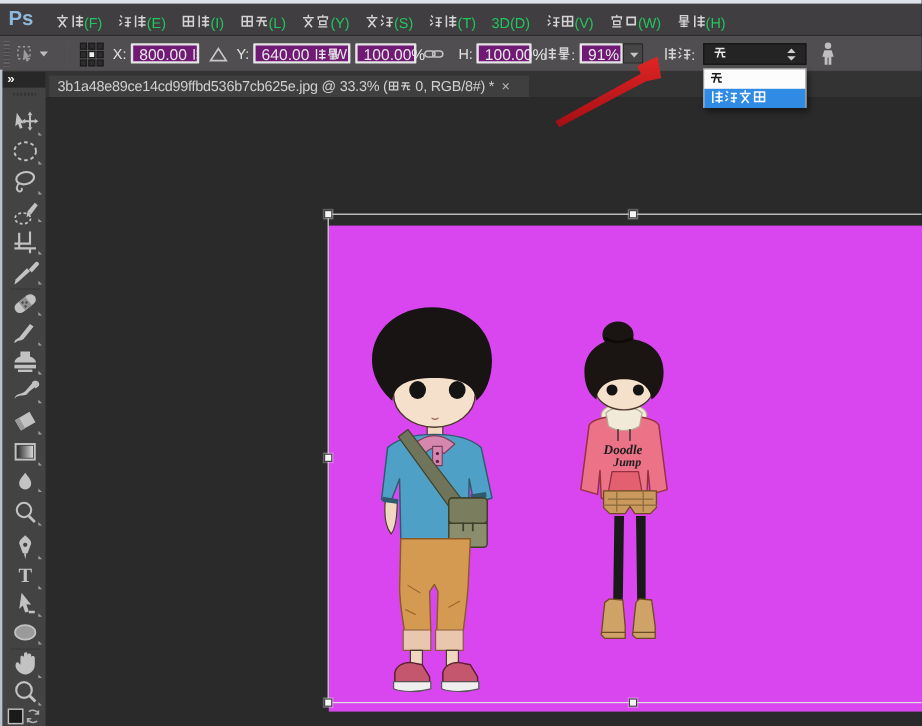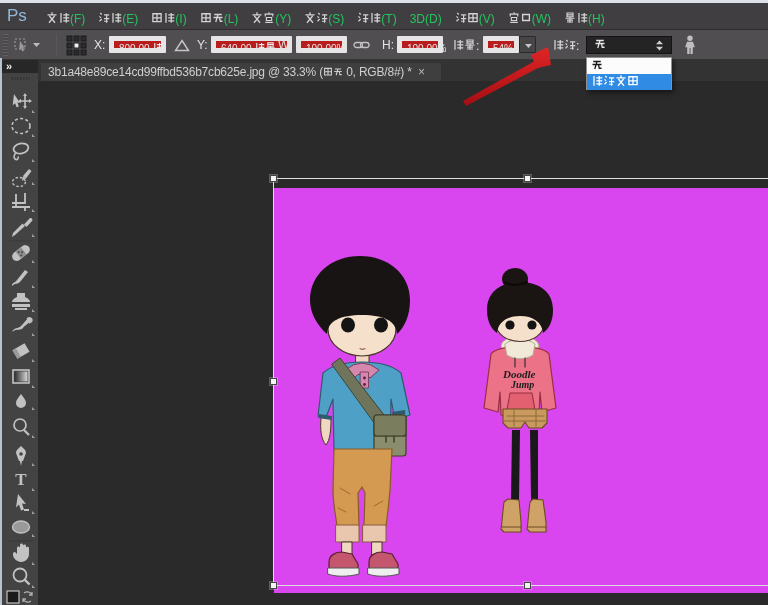--- a/index.html
+++ b/index.html
@@ -1,22 +1,22 @@
 <!DOCTYPE html>
 <html><head><meta charset="utf-8">
 <style>
 *{margin:0;padding:0;box-sizing:border-box}
 html,body{width:768px;height:605px;overflow:hidden;background:#2a2a2a;font-family:"Liberation Sans",sans-serif}
 #menubar{position:absolute;left:0;top:0;width:768px;height:30px;background:#413e42;border-top:3px solid #dde1e9;border-bottom:1px solid #2f2c30}
 #menubar .items{position:absolute;left:46px;top:8px;color:#22c55e;font-size:12px;white-space:nowrap}
 #menuitems svg.cj{width:12px}
 .mi{display:inline-block;margin-right:13px;letter-spacing:0}
-#pslogo{position:absolute;left:7px;top:3px;width:28px;height:23px;color:#8fb9dc;font-size:17px;font-weight:normal;letter-spacing:0}
+#pslogo{position:absolute;left:7px;top:3px;width:28px;height:23px;color:#8fb9dc;font-size:17px;font-weight:bold;letter-spacing:0}
 #optbar{position:absolute;left:0;top:30px;width:768px;height:30px;background:#514e52;border-bottom:1px solid #353535}
-.obox{position:absolute;top:6px;height:17px;background:#b91c1c;border:5px solid #e5e5e5;border-radius:1px;color:#e6e6e6;font-size:10px;line-height:15px;padding-left:5px}
+.obox{position:absolute;top:6px;height:17px;background:#701a75;border:2px solid #e5e5e5;border-radius:1px;color:#e6e6e6;font-size:13px;line-height:15px;padding-left:5px}
 .olabel{position:absolute;top:8px;color:#e2e2e2;font-size:12px}
 .cj{display:inline-block;vertical-align:-1px}
 svg.cj{color:#d4d4d4}
 #tabbar{position:absolute;left:0;top:60px;width:768px;height:21px;background:#333333}
 #tab{position:absolute;left:41px;top:3px;width:400px;height:18px;line-height:18px;background:#3f3f3f;color:#cfcfcf;font-size:12px;letter-spacing:-0.2px;padding-left:7px;white-space:nowrap;overflow:hidden}
 #canvas{position:absolute;left:0;top:81px;width:768px;height:524px;background:#2a2a2a}
 #toolbar{position:absolute;left:2px;top:60px;width:36px;height:545px;background:#434343}
 #tbhead{position:absolute;left:2px;top:60px;width:36px;height:13px;background:#272727;color:#f2f2f2;font-size:11px;font-weight:bold;line-height:12px;padding-left:4px;letter-spacing:-1px}
 #leftedge{position:absolute;left:0;top:58px;width:2px;height:547px;background:#b9c3ce}
 #img{position:absolute;left:274px;top:188px;width:541px;height:405px;background:#d946ef}
@@ -148,21 +148,21 @@
         <rect x="7.5" y="2.5" width="8.5" height="5" rx="2.5"></rect>
       </g>
     </svg>
   <div class="olabel" style="left:382px">H:</div>
   <div class="obox" style="left:397px;width:46px">100.00%</div>
   <div class="olabel" style="left:452px"><svg class="cj" width="12" height="13" viewBox="0 0 16 16">
         <use href="#gD"></use>
       </svg><svg class="cj" width="12" height="13" viewBox="0 0 16 16">
         <use href="#gE"></use>
       </svg>:</div>
-  <div class="obox" style="left:483px;width:36px">54%</div>
+  <div class="obox" style="left:483px;width:36px">91%</div>
   <div style="position:absolute;left:519px;top:6px;width:17px;height:17px;background:#464646;border:1px solid #2a2a2a;border-radius:1px">
       <svg style="position:absolute;left:4px;top:6px" width="9" height="6" viewBox="0 0 9 6">
         <path d="M1,1l3.5,4L8,1z" fill="#c5c5c5"></path>
       </svg>
     </div>
   <div class="olabel" style="left:552px"><svg class="cj" width="12" height="13" viewBox="0 0 16 16">
         <use href="#gD"></use>
       </svg><svg class="cj" width="12" height="13" viewBox="0 0 16 16">
         <use href="#gH"></use>
       </svg>:</div>

